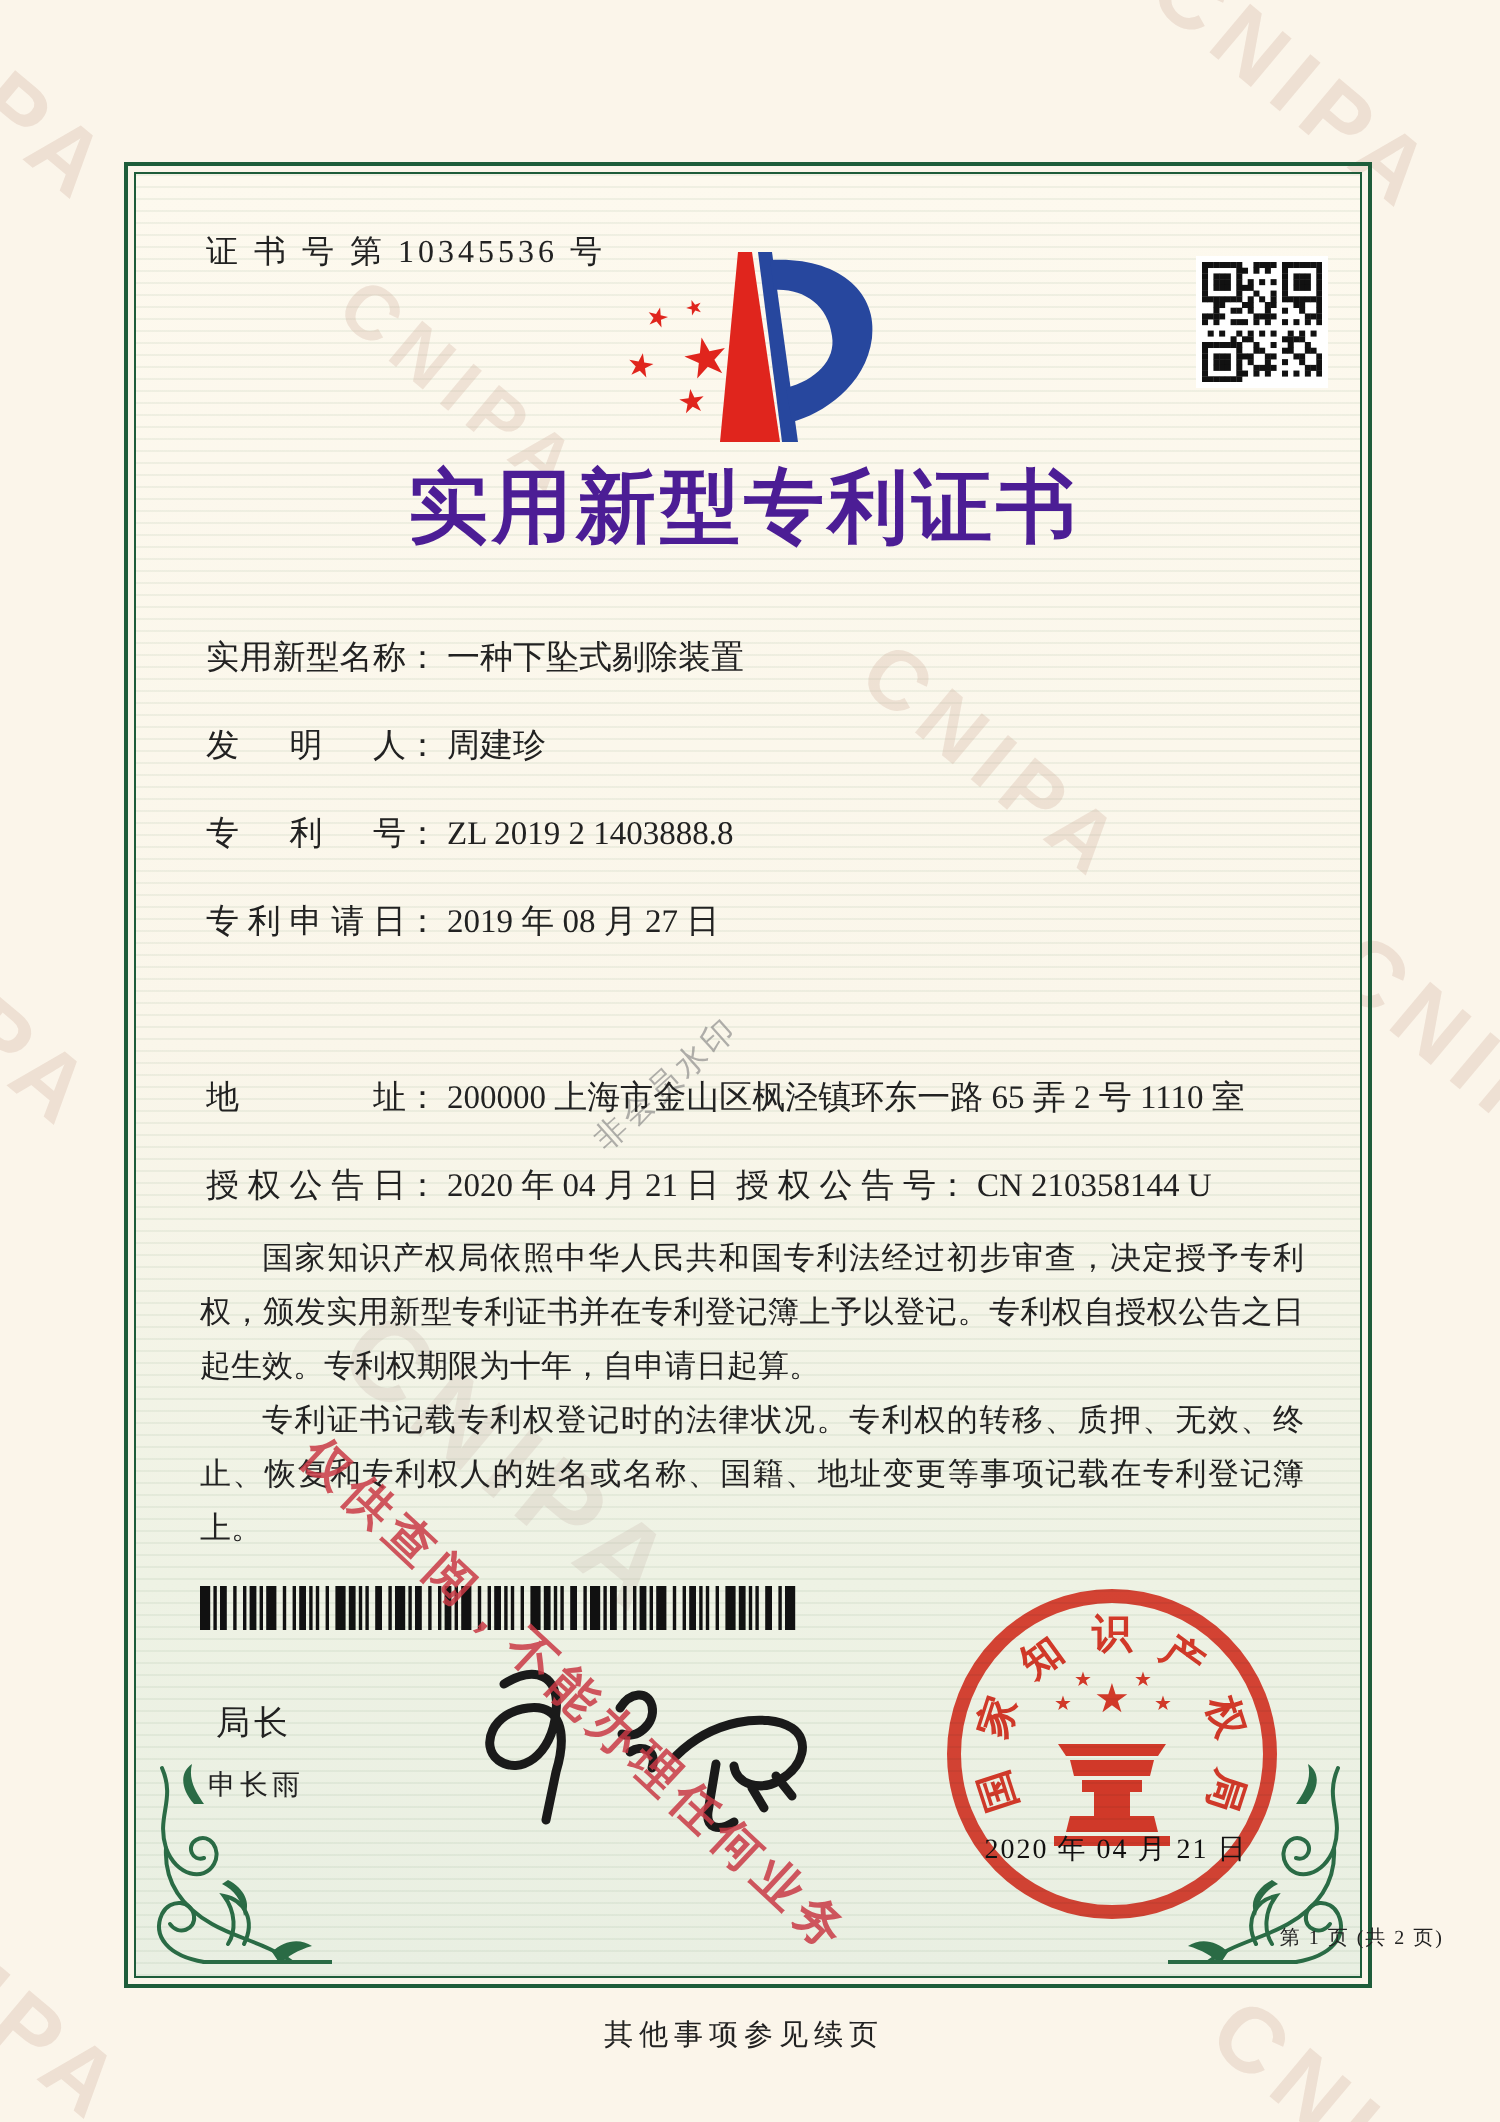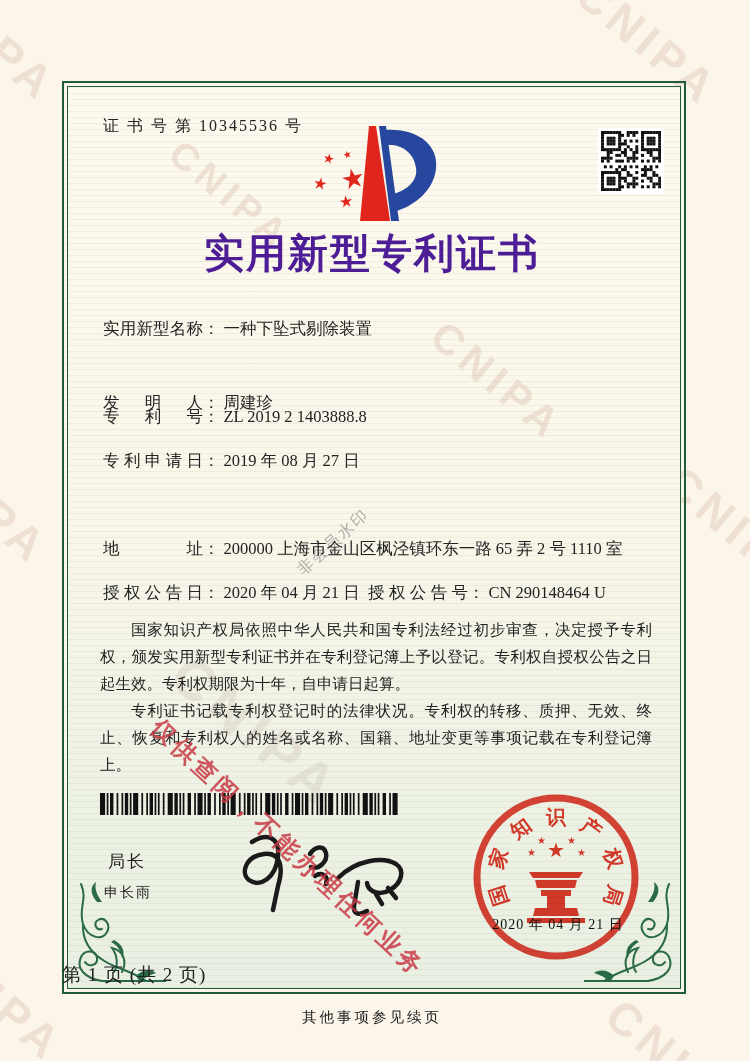--- a/index.html
+++ b/index.html
@@ -57,21 +57,21 @@
   .paras p{margin:0;text-indent:2em;}
   
   .barcode{position:absolute;z-index:4;left:100px;top:793px;width:300px;height:22px;}
   .director-title{position:absolute;z-index:4;left:108px;top:850px;font-size:17px;letter-spacing:2px;}
   .director-name{position:absolute;z-index:4;left:104px;top:884px;font-size:14px;letter-spacing:2px;}
   .signature{position:absolute;z-index:6;left:218px;top:826px;width:195px;height:100px;}
   .seal{position:absolute;z-index:5;left:471px;top:792px;width:170px;height:170px;mix-blend-mode:multiply;}
   .seal-char{position:absolute;left:50%;top:50%;font-size:20px;font-weight:bold;color:#e23c2e;}
   .seal .star{position:absolute;color:#e23c2e;line-height:1;}
   .seal-date{position:absolute;z-index:6;left:468px;top:916px;width:180px;text-align:center;font-size:14px;letter-spacing:1px;color:#111;}
-  .page-footer{position:absolute;z-index:4;left:62px;top:962px;width:620px;text-align:left;font-size:19px;letter-spacing:1px;}
+  .page-footer{position:absolute;z-index:4;left:62px;top:962px;width:620px;text-align:right;font-size:10px;letter-spacing:1px;padding-left:40px;}
   .continuation{position:absolute;z-index:4;left:62px;top:1008px;width:620px;text-align:center;font-size:14.5px;letter-spacing:3px;}
   
   .ornament{position:absolute;z-index:4;width:112px;height:118px;}
   .ornament.right{left:584px;top:880px;}
   .ornament.left{left:54px;top:880px;transform:scaleX(-1);}
 </style>
 </head>
 <body>
 
 <div class="page">
@@ -318,36 +318,36 @@
         <rect x="13.57" y="54.29" width="2.86" height="2.86" fill="#111"></rect>
         <rect x="16.29" y="54.29" width="2.86" height="2.86" fill="#111"></rect>
       </svg>
   </div>
 
   <div class="doc-title">实用新型专利证书</div>
 
   <div class="frow" style="top:318px;">
     <span class="flabel">实用新型名称</span><span class="colon">：</span><span>一种下坠式剔除装置</span>
   </div>
-  <div class="frow" style="top:362px;margin-top:30px;">
+  <div class="frow" style="top:362px;">
     <span class="flabel">发明人</span><span class="colon">：</span><span>周建珍</span>
   </div>
   <div class="frow" style="top:406px;">
     <span class="flabel">专利号</span><span class="colon">：</span><span>ZL 2019 2 1403888.8</span>
   </div>
   <div class="frow" style="top:450px;">
     <span class="flabel">专利申请日</span><span class="colon">：</span><span>2019 年 08 月 27 日</span>
   </div>
   <div class="frow" style="top:538px;">
     <span class="flabel">地址</span><span class="colon">：</span><span>200000 上海市金山区枫泾镇环东一路 65 弄 2 号 1110 室</span>
   </div>
   <div class="frow" style="top:582px;">
     <span class="flabel">授权公告日</span><span class="colon">：</span><span>2020 年 04 月 21 日</span>
     <span class="grant2">
-      <span class="flabel">授权公告号</span><span class="colon">：</span><span>CN 290148464 U</span>
+      <span class="flabel">授权公告号</span><span class="colon">：</span><span>CN 210358144 U</span>
     </span>
   </div>
 
   <div class="paras">
     <p>国家知识产权局依照中华人民共和国专利法经过初步审查，决定授予专利权，颁发实用新型专利证书并在专利登记簿上予以登记。专利权自授权公告之日起生效。专利权期限为十年，自申请日起算。</p>
     <p>专利证书记载专利权登记时的法律状况。专利权的转移、质押、无效、终止、恢复和专利权人的姓名或名称、国籍、地址变更等事项记载在专利登记簿上。</p>
   </div>
 
   <div class="barcode">
     <svg id="barcode-svg" width="300" height="22" viewBox="0 0 300 22">

